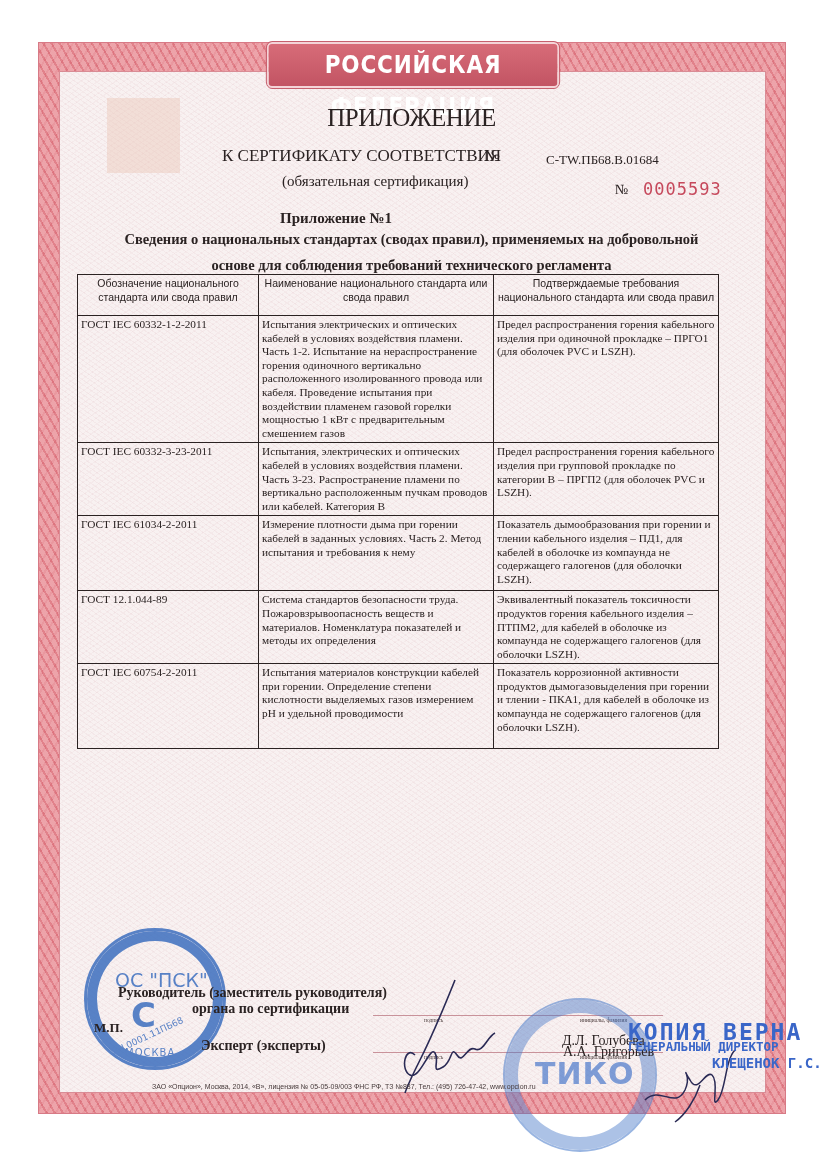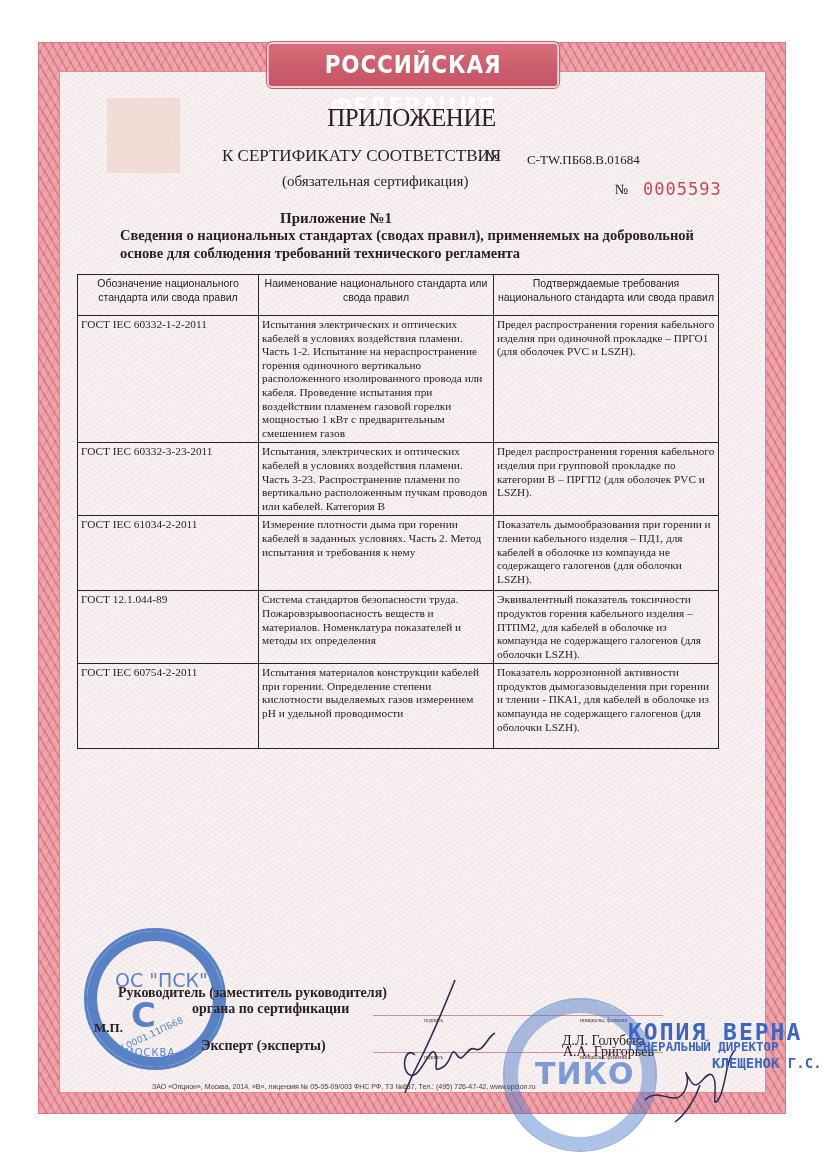--- a/index.html
+++ b/index.html
@@ -34,26 +34,26 @@
     color: #fff; text-align: center;
     font-family: "DejaVu Sans", sans-serif; font-weight: bold; font-size: 25px;
     line-height: 42px; letter-spacing: 1px; transform: scaleX(0.86);
   }
   .title {
     position: absolute; left: 0; width: 823px; text-align: center; top: 104px;
     font-size: 25px; letter-spacing: -0.5px;
   }
   .cert-label { position: absolute; left: 222px; top: 146px; font-size: 17px; }
   .cert-no-sign { position: absolute; left: 484px; top: 146px; font-size: 17px; }
-  .cert-number { position: absolute; left: 527px; top: 152px; font-size: 13px; }
+  .cert-number { position: absolute; left: 546px; top: 152px; font-size: 13px; }
   .mandatory { position: absolute; left: 282px; top: 173px; font-size: 15px; }
   .serial-sign { position: absolute; left: 615px; top: 182px; font-size: 14px; }
   .serial { position: absolute; left: 643px; top: 179px; font-size: 17px; color: #c6495c; font-family: "DejaVu Sans Mono", monospace; letter-spacing: 1px; }
   .appendix-title { position: absolute; left: 0; width: 672px; top: 210px; text-align: center; font-weight: bold; font-size: 15px; }
-  .appendix-sub { position: absolute; left: 120px; width: 583px; top: 226px; font-weight: bold; font-size: 14.5px; line-height: 18px; }
+  .appendix-sub { position: absolute; left: 120px; width: 583px; top: 226px; text-align: center; font-weight: bold; font-size: 14.5px; line-height: 26px; }
 
   table.standards {
     position: absolute; left: 77px; top: 274px; width: 641px;
     border-collapse: collapse; table-layout: fixed; font-size: 11.3px; line-height: 13.6px;
   }
   table.standards td, table.standards th {
     border: 1.5px solid #2b2222; vertical-align: top; padding: 2px 3px;
   }
   table.standards th {
     font-family: "Liberation Sans", "DejaVu Sans", sans-serif; font-weight: normal;

